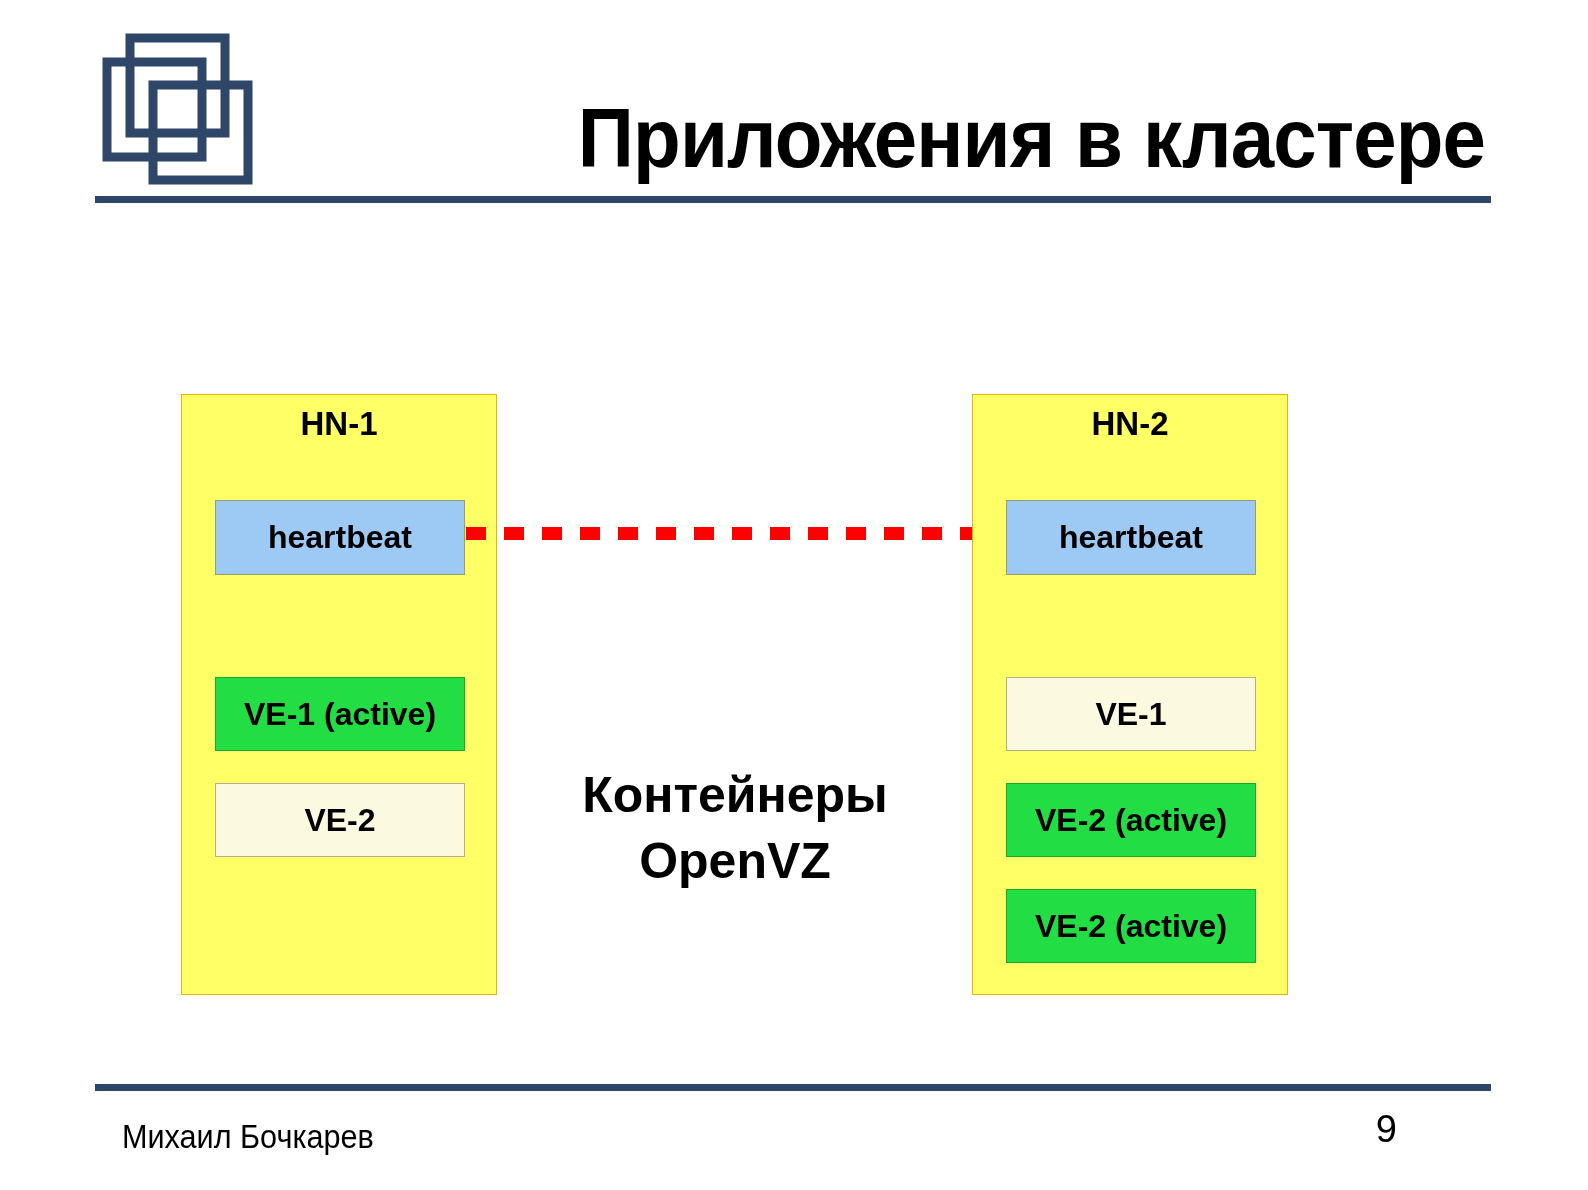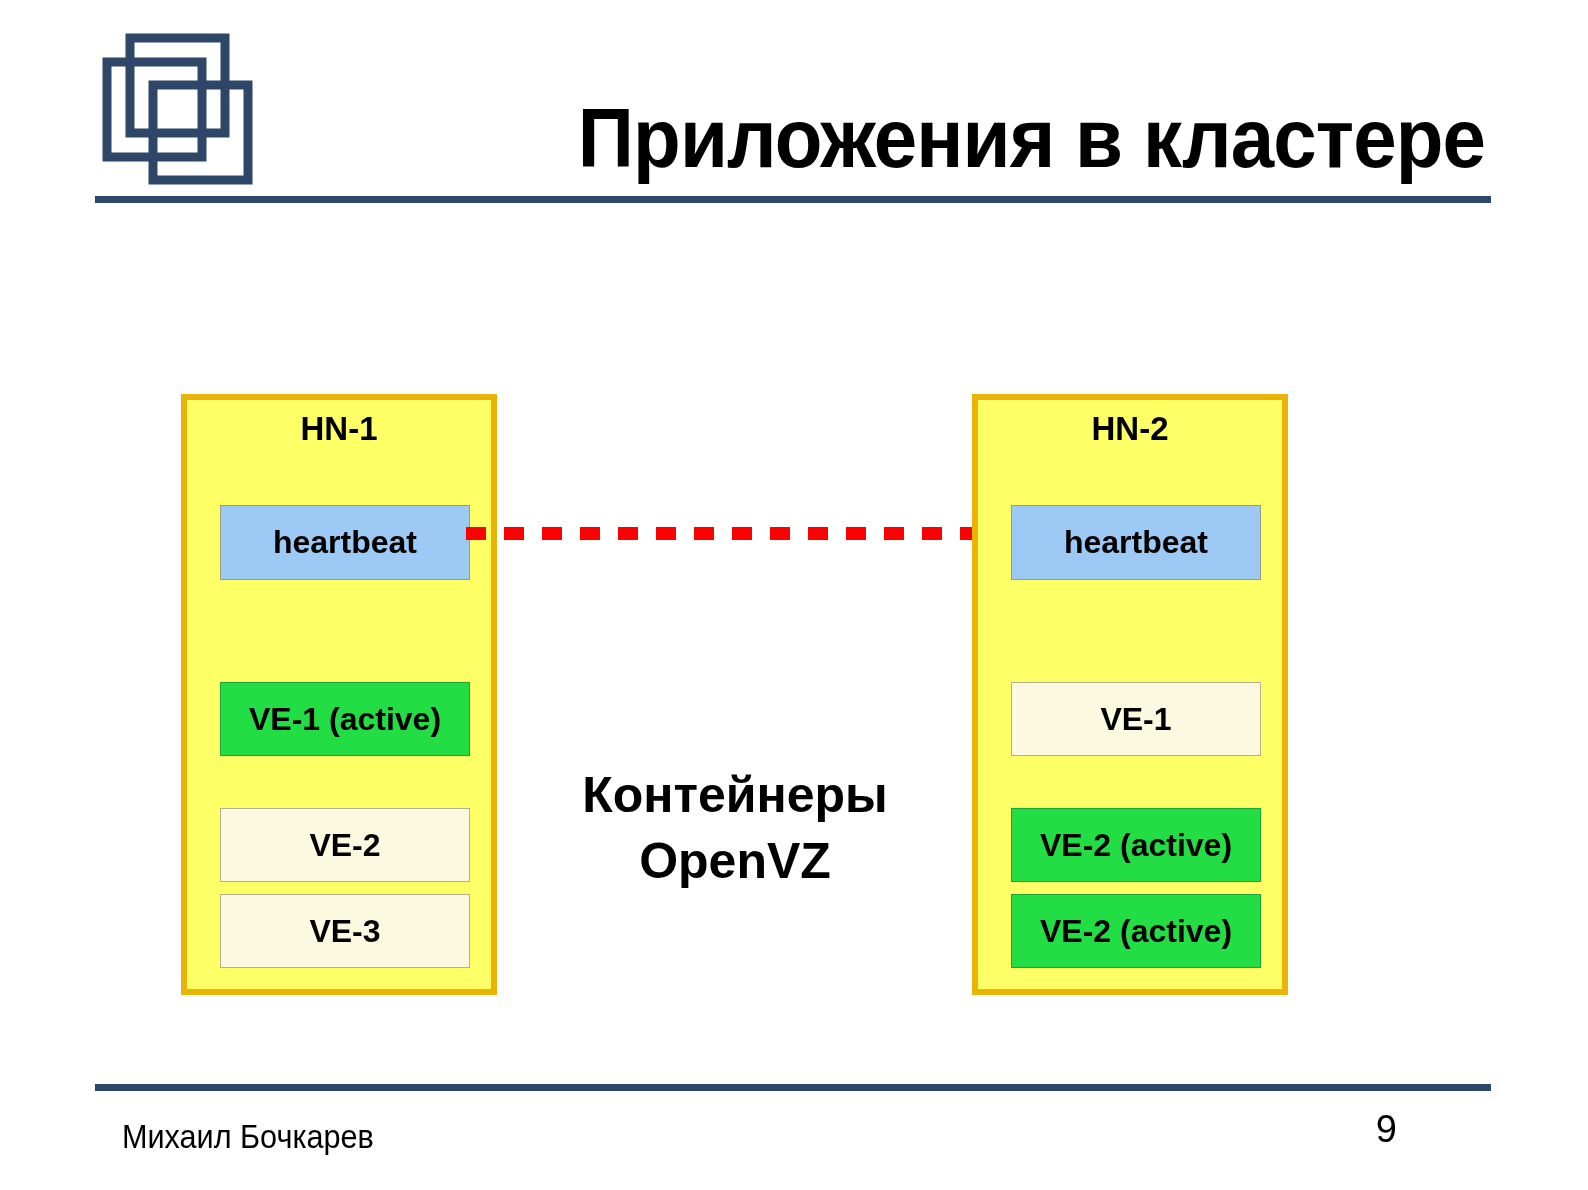--- a/index.html
+++ b/index.html
@@ -52,21 +52,21 @@
     background: #2E4668;
   }
 
   
   .hn-panel {
     position: absolute;
     top: 394px;
     width: 316px;
     height: 601px;
     background: #FFFF66;
-    border: 6px solid #eab308;
+    border: 1px solid #eab308;
     box-sizing: border-box;
   }
   #hn-panel-left  { left: 181px; }
   #hn-panel-right { left: 972px; }
 
   .hn-title {
     position: absolute;
     left: 0;
     top: 10px;
     width: 100%;
@@ -94,21 +94,21 @@
     background: #9DC9F5;
     top: 105px;
     height: 75px;
   }
   .node-box.ve {
     height: 74px;
   }
   .node-box.ve.active   { background: #22DD44; border-color: #1BA835; }
   .node-box.ve.inactive { background: #FBFAE0; border-color: #B3B08B; text-align: right; }
   .ve-slot-1 { top: 282px; }
-  .ve-slot-2 { top: 408px; }
+  .ve-slot-2 { top: 388px; }
   .ve-slot-3 { top: 494px; }
 
   
   #heartbeat-link {
     position: absolute;
     left: 466px;
     top: 527px;
     width: 546px;
     height: 13px;
     background-image: repeating-linear-gradient(
@@ -179,21 +179,20 @@
 
   <div id="hn-panel-left" class="hn-panel">
     <div class="hn-title">HN-1</div>
 
     <div class="node-box heartbeat">heartbeat</div>
 
     <div class="node-box ve active ve-slot-1">VE-1 (active)</div>
 
     <div class="node-box ve inactive ve-slot-2">VE-2</div>
 
-    <div class="node-box ve inactive ve-slot-3">VE-3</div>
   </div>
 
   <div id="heartbeat-link"></div>
 
   <div id="center-caption">
     <span class="cap-line">Контейнеры</span>
     <span class="cap-line">OpenVZ</span>
   </div>
 
   <div id="hn-panel-right" class="hn-panel">

